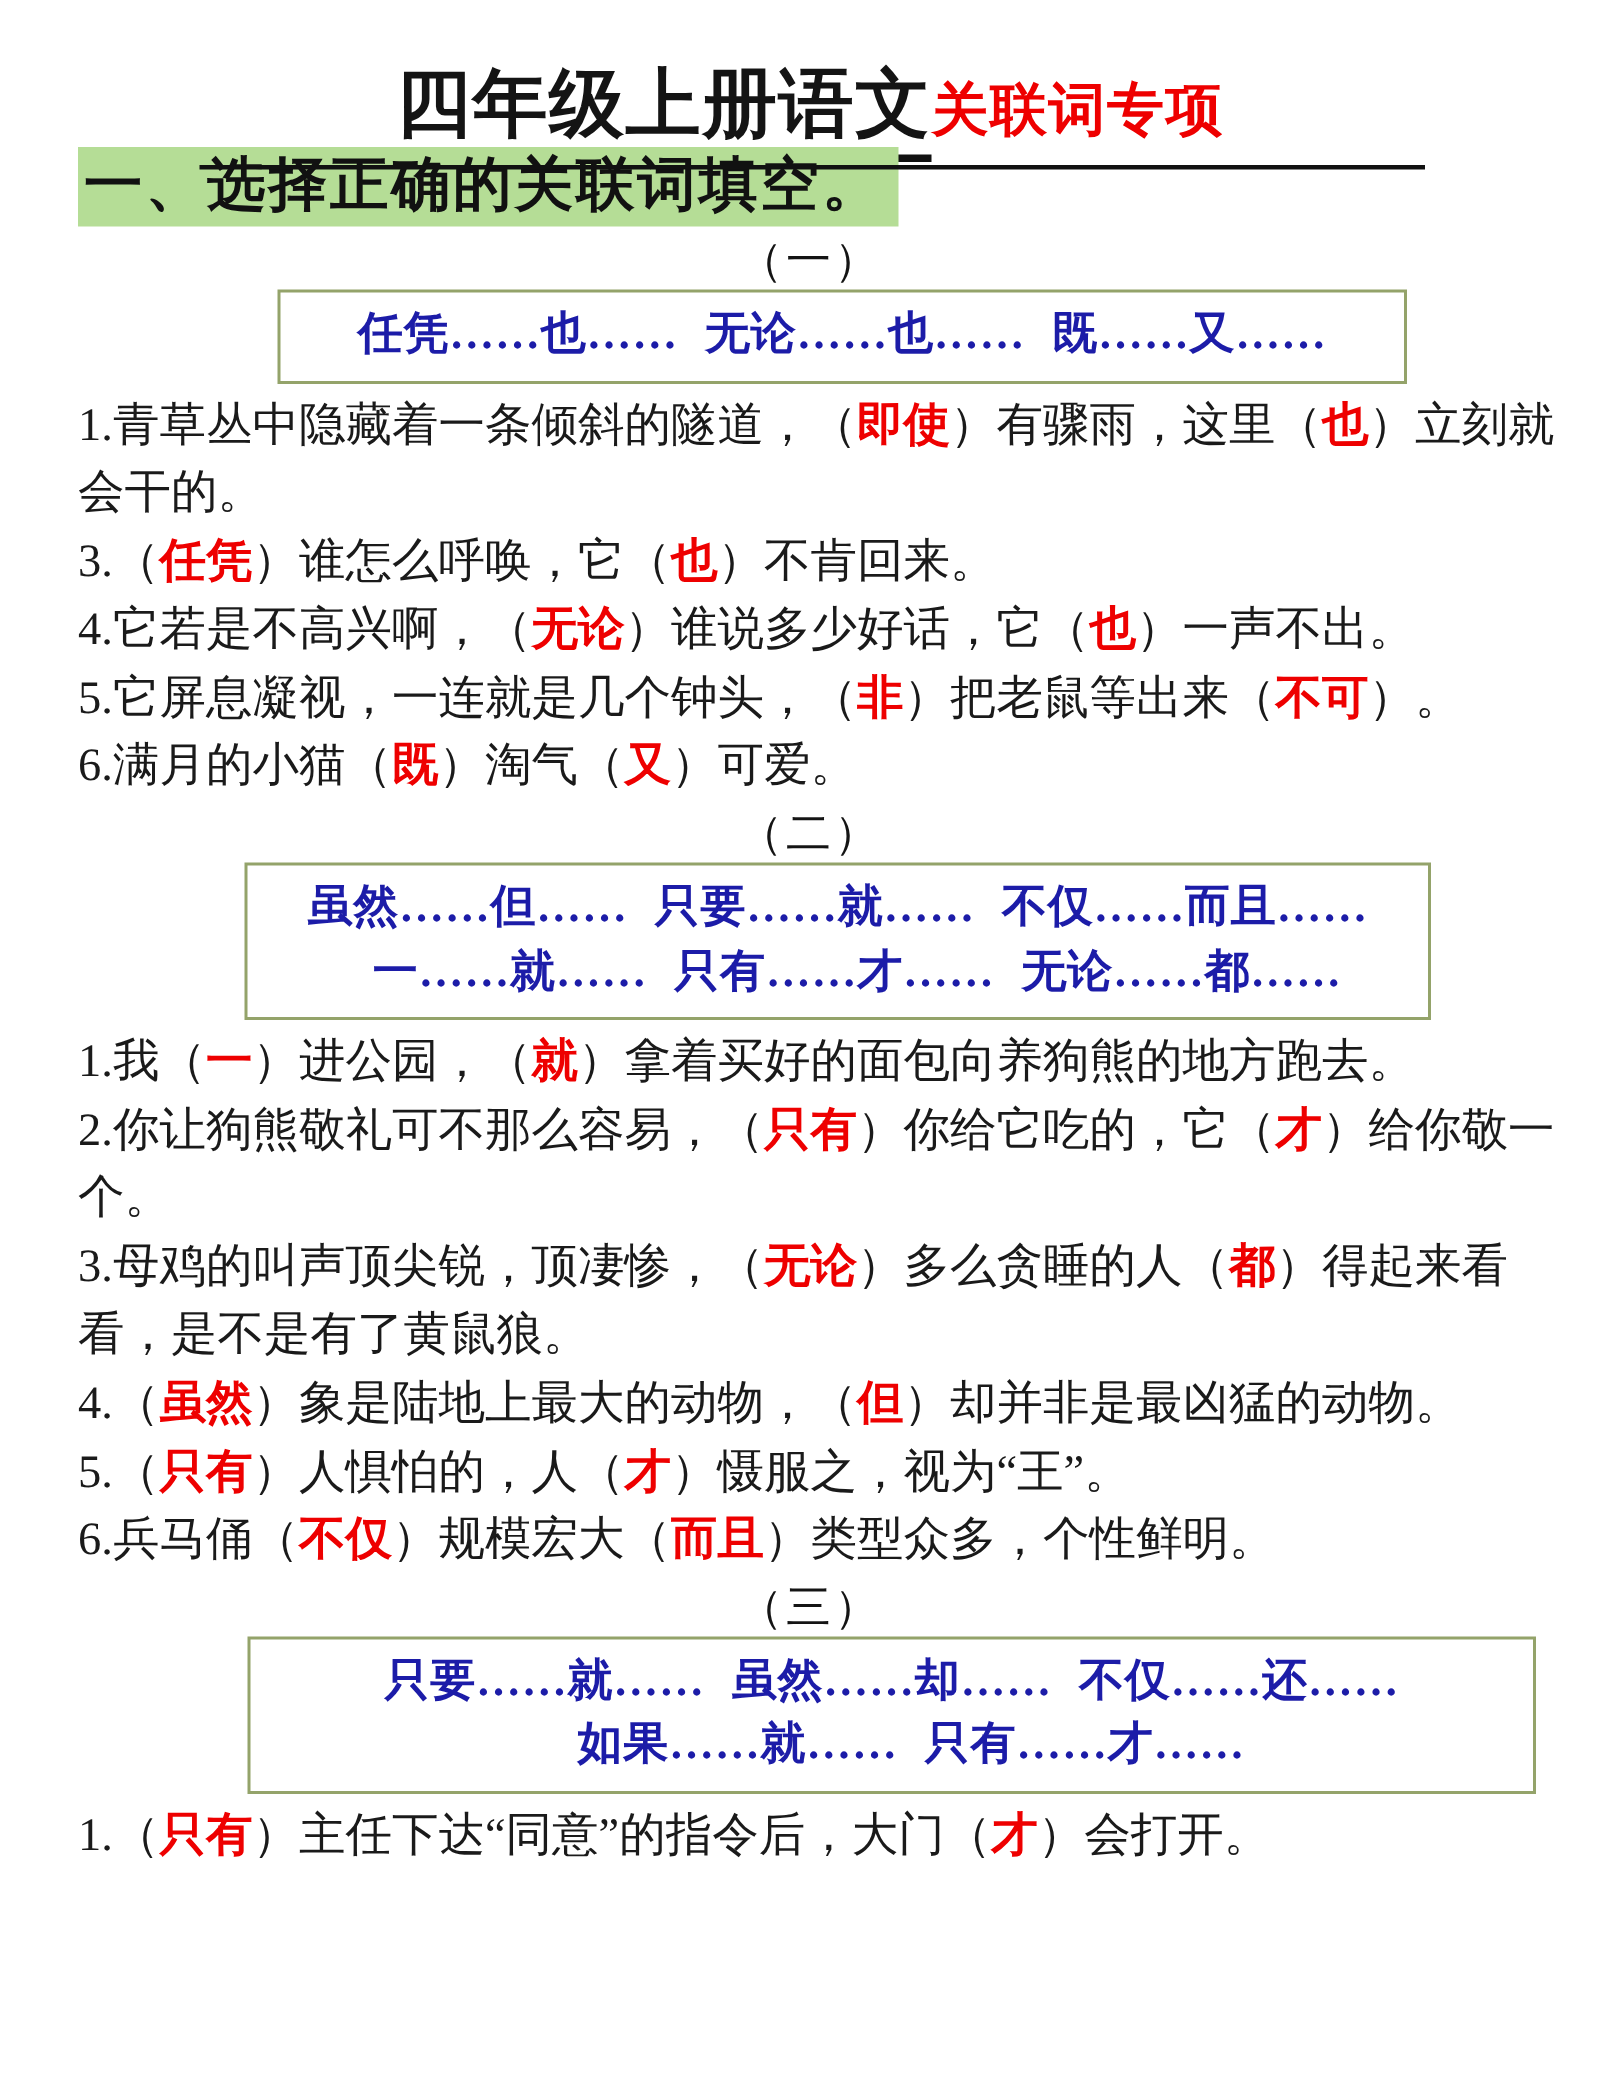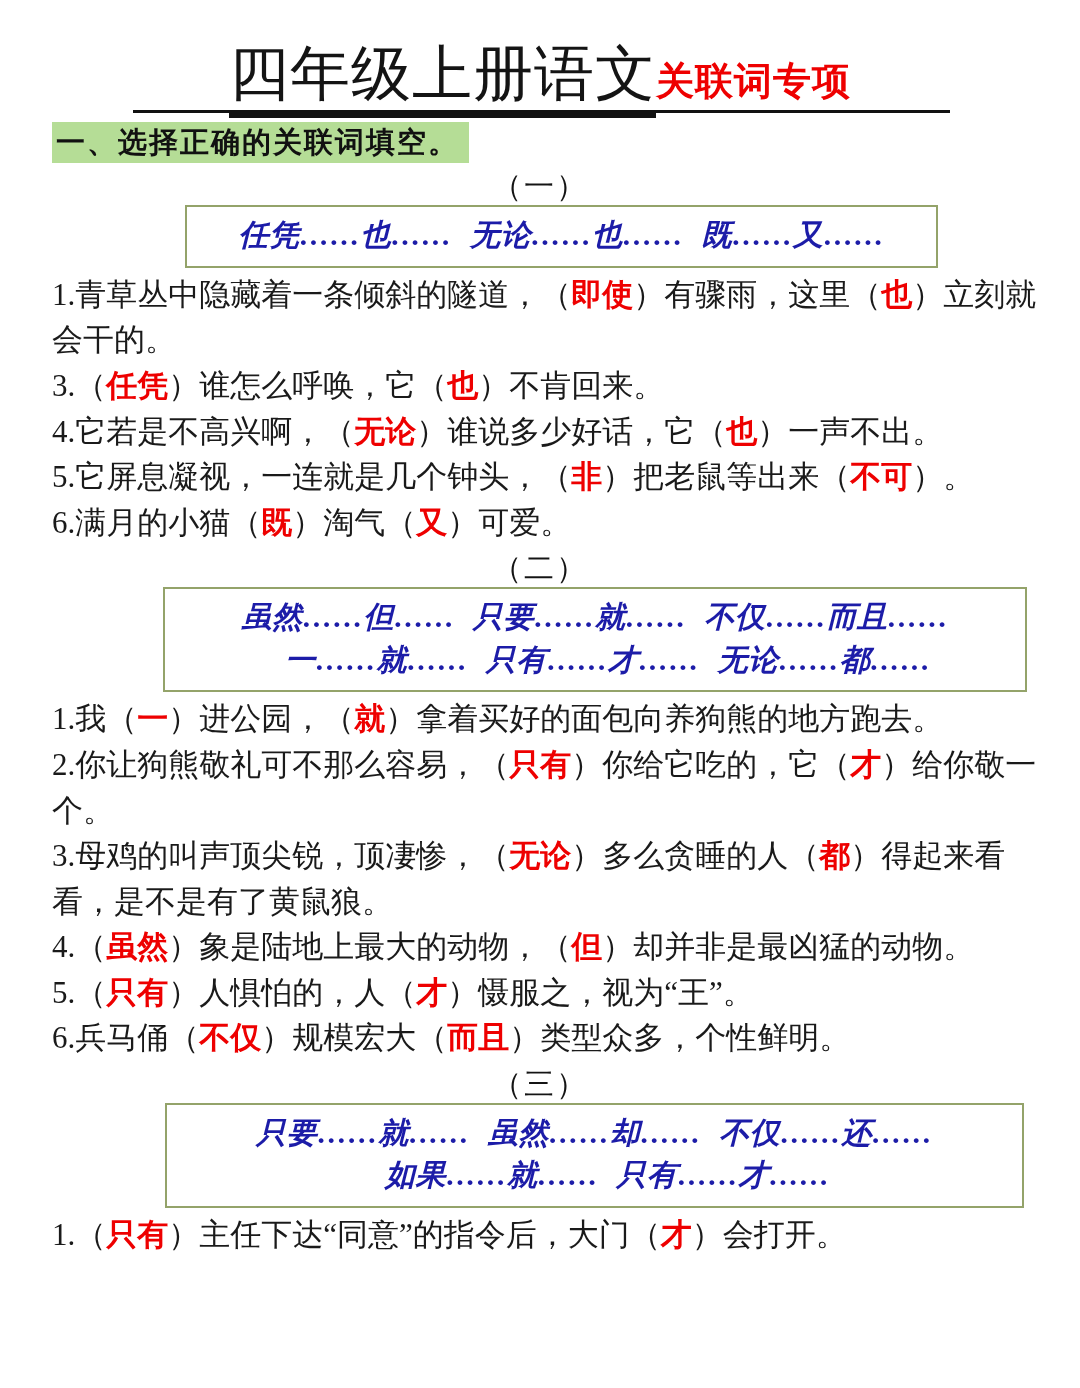--- a/index.html
+++ b/index.html
@@ -17,22 +17,22 @@
   }
 
   
   .title-wrap {
     text-align: center;
     padding-top: 44px;
     line-height: 1;
     white-space: nowrap;
   }
   .title-black {
-    font-size: 60px;
-    font-weight: normal;
+    font-size: 50px;
+    font-weight: bold;
     color: #141414;
     letter-spacing: 1px;
     border-bottom: 5px solid #111111;
     padding-bottom: 6px;
   }
   .title-red {
     font-size: 38px;
     font-weight: bold;
     color: #ee0000;
     letter-spacing: 1px;
@@ -41,24 +41,24 @@
     position: absolute;
     left: 133px;
     top: 110px;
     width: 817px;
     height: 3px;
     background: #111111;
   }
 
   
   .section-heading {
-    margin: 18px 0 0 52px;
+    margin: 4px 0 0 52px;
     display: inline-block;
     background: #b5dd96;
-    font-size: 29px;
+    font-size: 39px;
     font-weight: bold;
     color: #111111;
     padding: 3px 10px 4px 4px;
     letter-spacing: 2px;
     line-height: 1.18;
   }
 
   
   .group-label {
     text-align: center;
@@ -68,24 +68,23 @@
     letter-spacing: 2px;
     line-height: 1.1;
   }
 
   
   .wordbank {
     border: 2px solid #94a36a;
     box-sizing: border-box;
     padding: 7px 6px 9px 6px;
     background: #ffffff;
-    font-style: italic;
   }
   .wb1 { margin-left: 185px; width: 753px; }
-  .wb2 { margin-left: 163px; width: 864px; }
+  .wb2 { margin-left: 163px; width: 791px; }
   .wb3 { margin-left: 165px; width: 859px; }
 
   .wb-line {
     color: #1c1ca8;
     font-size: 30px;
     font-weight: bold;
     line-height: 1.42;
     white-space: nowrap;
     text-align: center;
     letter-spacing: 0.5px;

